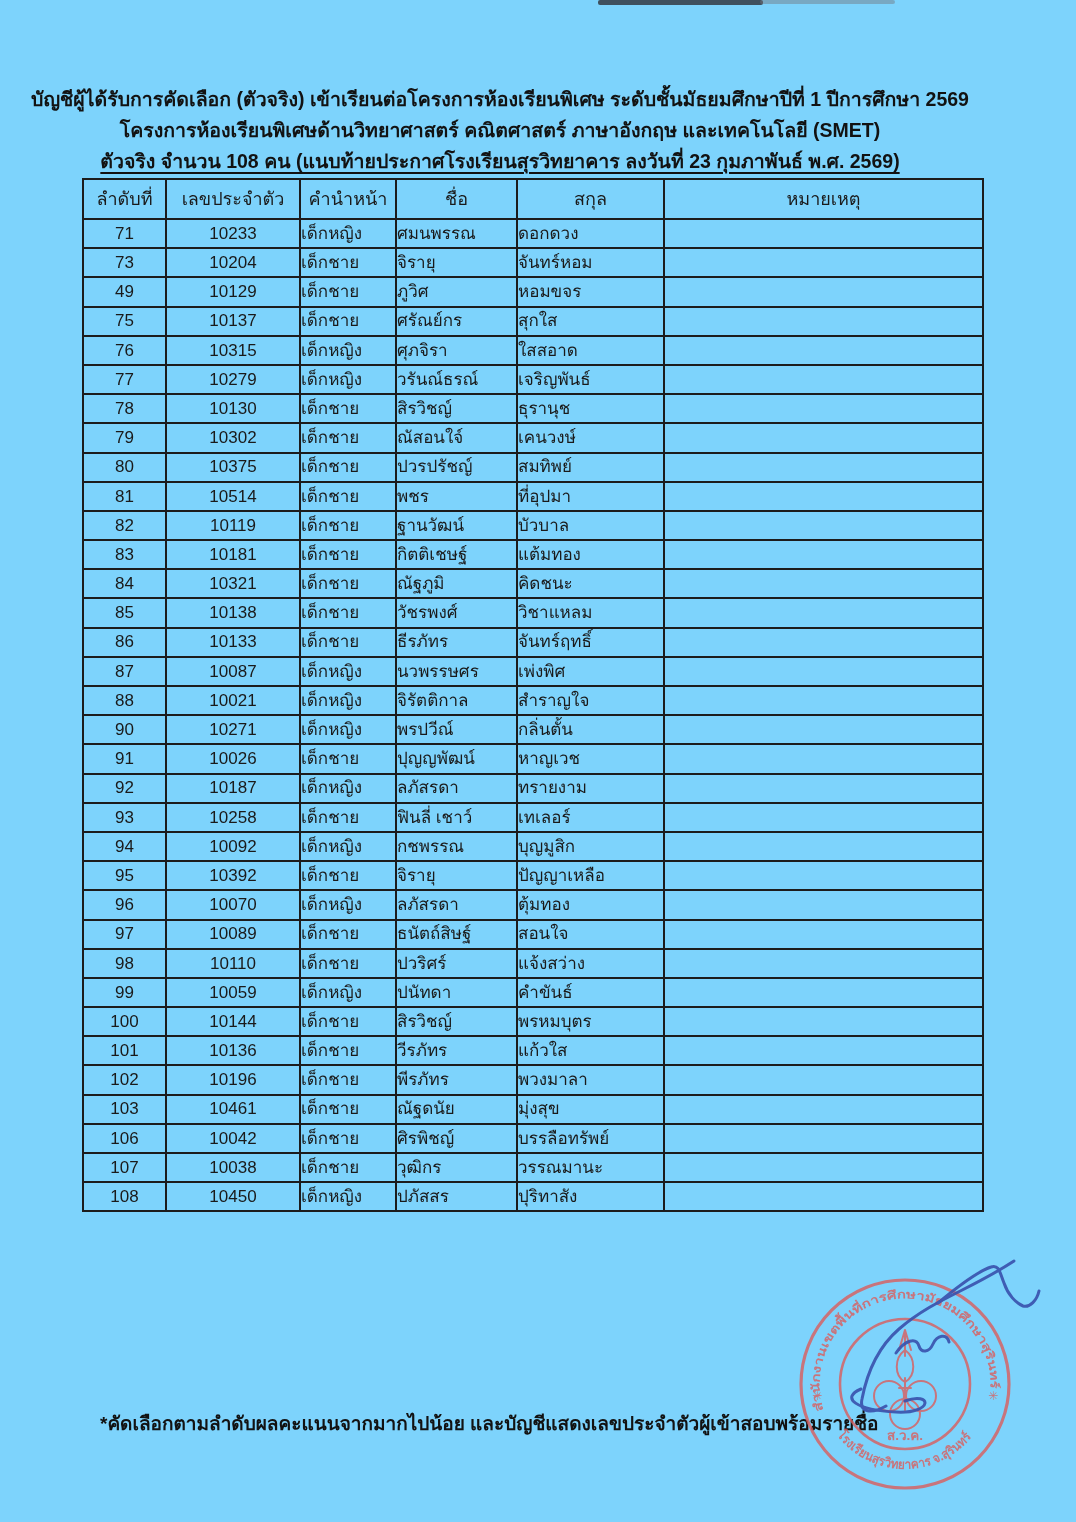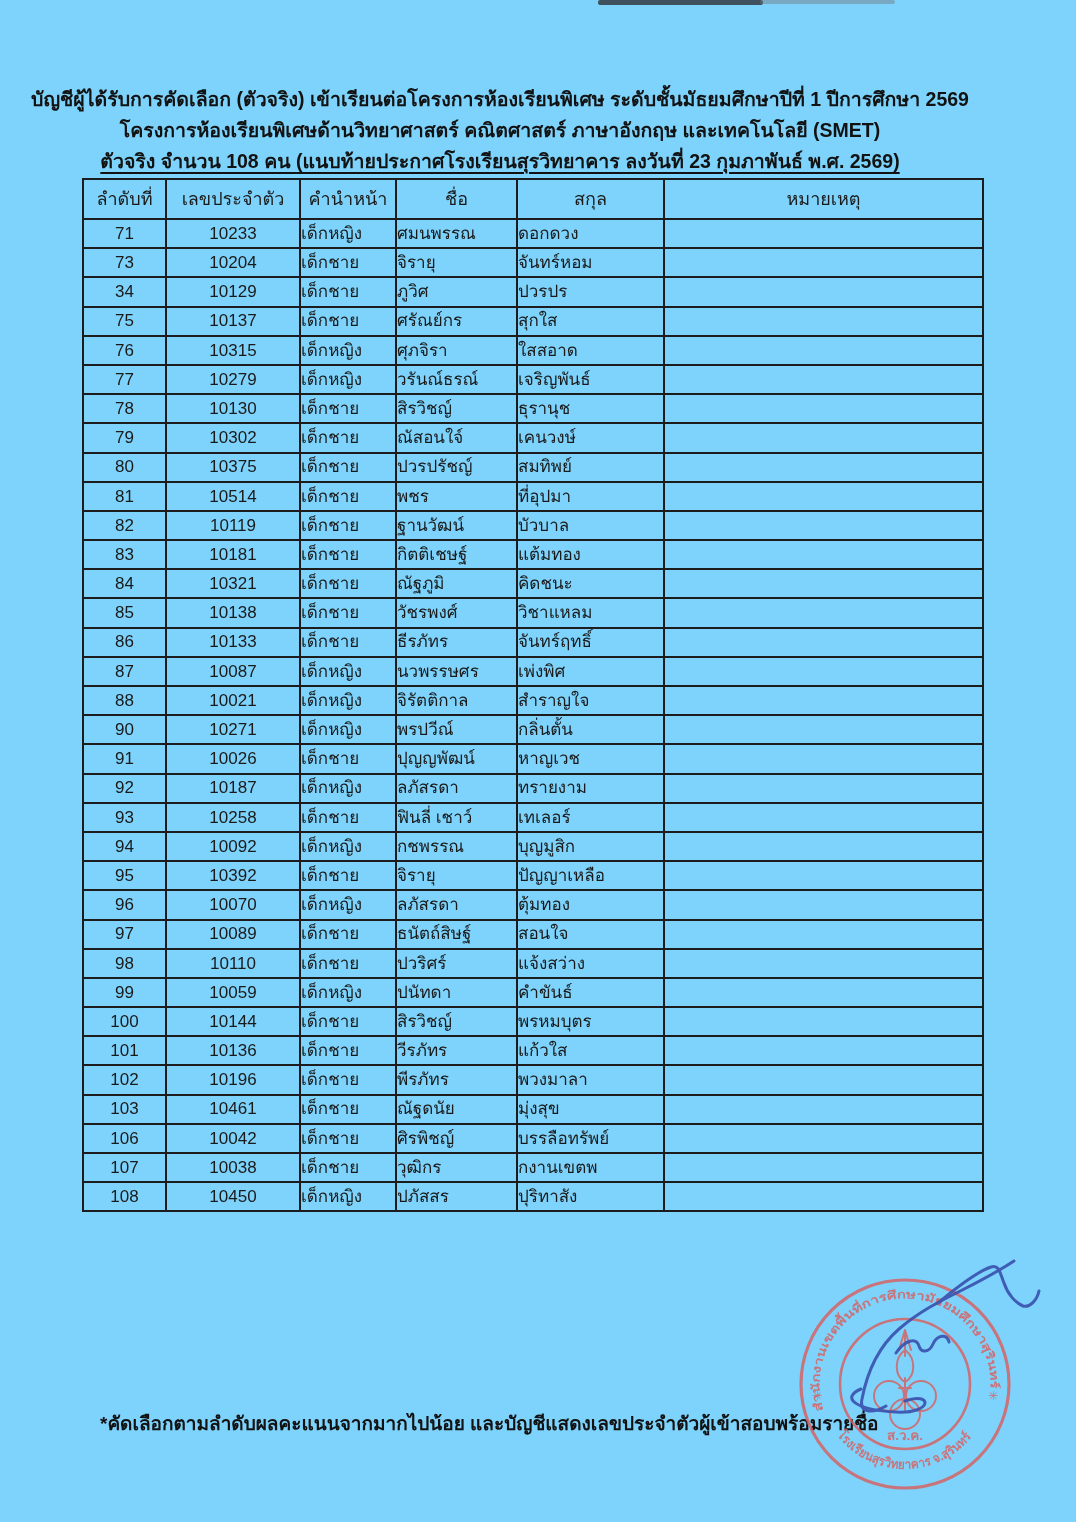--- a/index.html
+++ b/index.html
@@ -94,25 +94,25 @@
         </tr>
         <tr>
           <td class="c0">73</td>
           <td class="c1">10204</td>
           <td class="c2">เด็กชาย</td>
           <td class="c3">จิรายุ</td>
           <td class="c4">จันทร์หอม</td>
           <td class="c5"></td>
         </tr>
         <tr>
-          <td class="c0">34</td>
+          <td class="c0">49</td>
           <td class="c1">10129</td>
           <td class="c2">เด็กชาย</td>
           <td class="c3">ภูวิศ</td>
-          <td class="c4">ปวรปร</td>
+          <td class="c4">หอมขจร</td>
           <td class="c5"></td>
         </tr>
         <tr>
           <td class="c0">75</td>
           <td class="c1">10137</td>
           <td class="c2">เด็กชาย</td>
           <td class="c3">ศรัณย์กร</td>
           <td class="c4">สุกใส</td>
           <td class="c5"></td>
         </tr>
@@ -338,21 +338,21 @@
           <td class="c2">เด็กชาย</td>
           <td class="c3">ศิรพิชญ์</td>
           <td class="c4">บรรลือทรัพย์</td>
           <td class="c5"></td>
         </tr>
         <tr>
           <td class="c0">107</td>
           <td class="c1">10038</td>
           <td class="c2">เด็กชาย</td>
           <td class="c3">วุฒิกร</td>
-          <td class="c4">กงานเขตพ</td>
+          <td class="c4">วรรณมานะ</td>
           <td class="c5"></td>
         </tr>
         <tr>
           <td class="c0">108</td>
           <td class="c1">10450</td>
           <td class="c2">เด็กหญิง</td>
           <td class="c3">ปภัสสร</td>
           <td class="c4">ปุริทาสัง</td>
           <td class="c5"></td>
         </tr>

